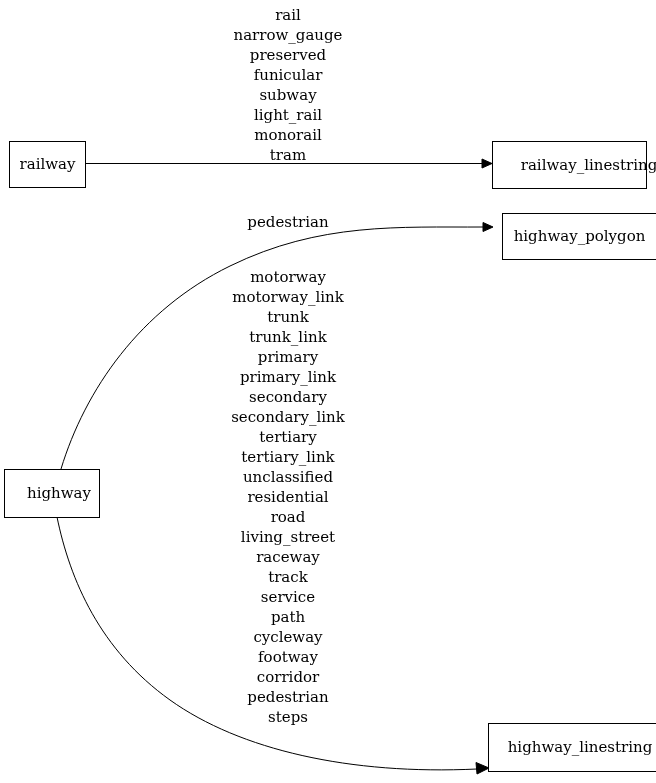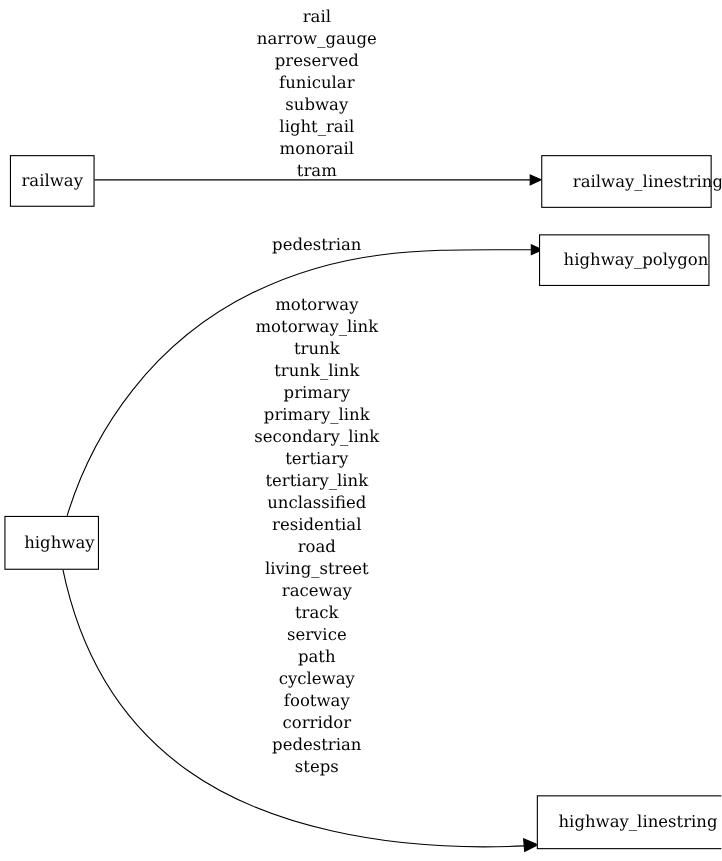--- a/index.html
+++ b/index.html
@@ -31,22 +31,22 @@
     background: #ffffff;
     display: flex;
     align-items: center;
     justify-content: center;
     font-size: 15px;
     line-height: 1;
     white-space: nowrap;
   }
   .node-railway            { left: 9px;   top: 141px; width: 77px;  height: 47px; }
   .node-railway-linestring { left: 492px; top: 141px; width: 155px; height: 48px; padding-left: 39px; }
-  .node-highway-polygon    { left: 490px; top: 213px; width: 155px; height: 47px; justify-content: flex-end; }
-  .node-highway            { left: 4px;   top: 469px; width: 86px;  height: 49px; padding-left: 14px; }
+  .node-highway-polygon    { left: 502px; top: 213px; width: 155px; height: 47px; }
+  .node-highway            { left: 4px;   top: 469px; width: 96px;  height: 49px; padding-left: 14px; }
   .node-highway-linestring { left: 488px; top: 723px; width: 184px; height: 49px; }
   .edge-labels {
     position: absolute;
     width: 220px;
     left: 178px;
     text-align: center;
     font-size: 15px;
     line-height: 20px;
     white-space: nowrap;
   }
@@ -106,20 +106,21 @@
       <div>pedestrian</div>
     </div>
 
   <div class="edge-labels labels-highway-linestring-edge">
       <div>motorway</div>
       <div>motorway_link</div>
       <div>trunk</div>
       <div>trunk_link</div>
       <div>primary</div>
       <div>primary_link</div>
+      <div>secondary</div>
       <div>secondary_link</div>
       <div>tertiary</div>
       <div>tertiary_link</div>
       <div>unclassified</div>
       <div>residential</div>
       <div>road</div>
       <div>living_street</div>
       <div>raceway</div>
       <div>track</div>
       <div>service</div>

